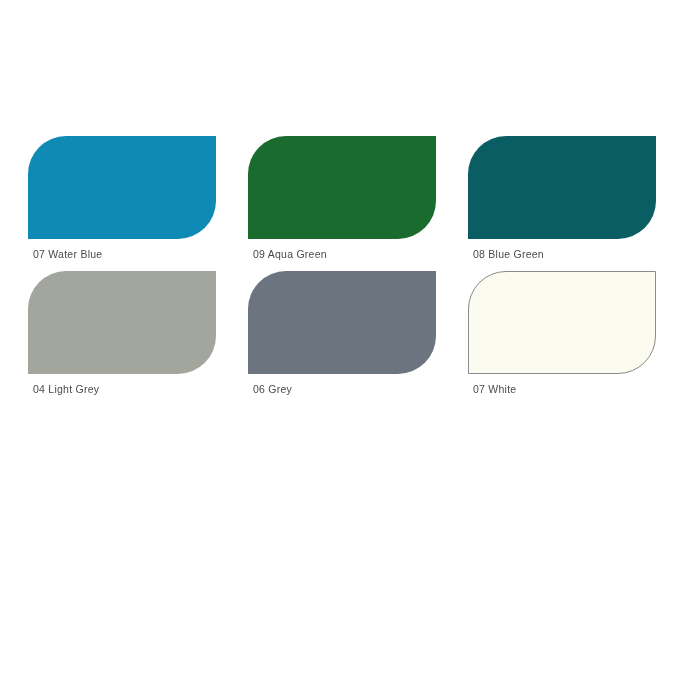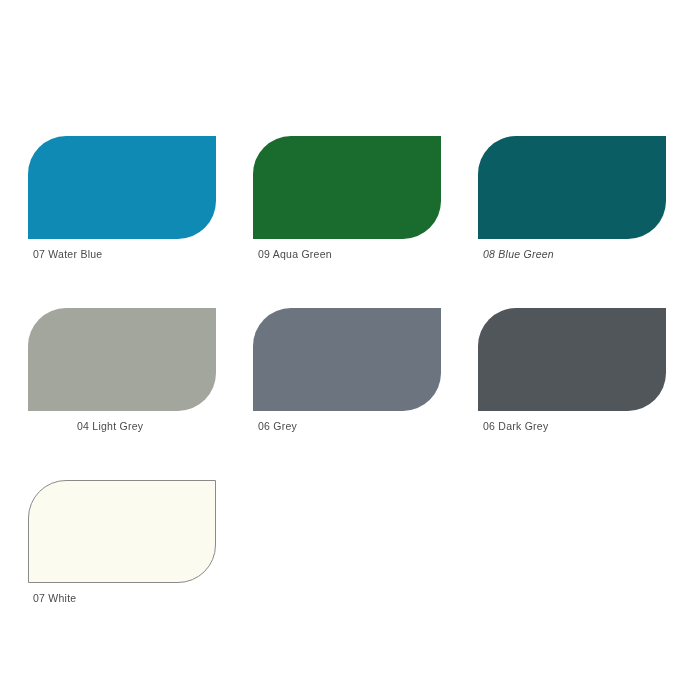--- a/index.html
+++ b/index.html
@@ -24,21 +24,20 @@
   .swatch-grid {
     position: absolute;
     left: 28px;
     top: 136px;
     width: 632px;
     display: grid;
     grid-template-columns: repeat(3, 188px);
     grid-template-rows: repeat(3, 135px);
     column-gap: 32px;
     row-gap: 0px;
-    gap: 37px;
   }
 
   .swatch-cell {
     position: relative;
     width: 188px;
     height: 135px;
   }
 
   .swatch-chip {
     position: relative;
@@ -80,38 +79,34 @@
       <div class="swatch-label" style="color: rgb(74, 74, 74);">07 Water Blue</div>
     </div>
 
     <div class="swatch-cell">
       <div class="swatch-chip" style="background: rgb(26, 107, 46);"></div>
       <div class="swatch-label" style="color: rgb(74, 74, 74);">09 Aqua Green</div>
     </div>
 
     <div class="swatch-cell">
       <div class="swatch-chip" style="background: rgb(10, 94, 99);"></div>
-      <div class="swatch-label" style="color: rgb(74, 74, 74); font-style: italic;">08 Blue Green</div>
+      <div class="swatch-label" style="color: rgb(74, 74, 74);">08 Blue Green</div>
     </div>
 
 
     <div class="swatch-cell">
       <div class="swatch-chip" style="background: rgb(163, 166, 157);"></div>
-      <div class="swatch-label" style="color: rgb(74, 74, 74); margin-left: 44px;">04 Light Grey</div>
+      <div class="swatch-label" style="color: rgb(74, 74, 74);">04 Light Grey</div>
     </div>
 
     <div class="swatch-cell">
       <div class="swatch-chip" style="background: rgb(108, 116, 128);"></div>
       <div class="swatch-label" style="color: rgb(74, 74, 74);">06 Grey</div>
     </div>
 
-    <div class="swatch-cell">
-      <div class="swatch-chip" style="background: rgb(81, 86, 91);"></div>
-      <div class="swatch-label" style="color: rgb(74, 74, 74);">06 Dark Grey</div>
-    </div>
 
     <div class="swatch-cell">
       <div class="swatch-chip outlined" style="background: rgb(251, 251, 239); border-color: rgb(138, 138, 138);"></div>
       <div class="swatch-label" style="color: rgb(74, 74, 74);">07 White</div>
     </div>
 
 
   </div>
 </div>
 

